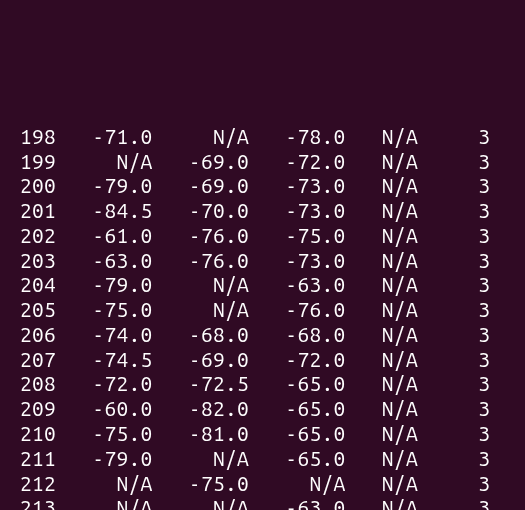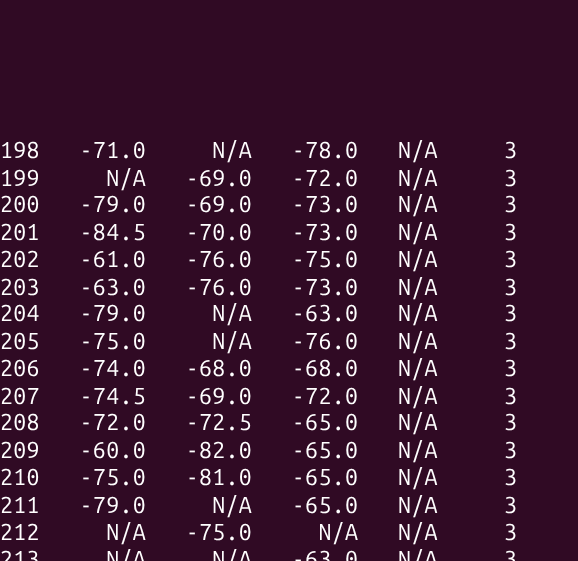--- a/index.html
+++ b/index.html
@@ -11,21 +11,21 @@
       line-height: 1.18;
       width: 525px;
       height: 510px;
       overflow: hidden;
       white-space: pre;
       letter-spacing: 0.3px;
     }
     .terminal {
       padding: 0;
     }
-    .row { display: block; }
+    .row { display: block; padding-left: 20px; }
   </style>
 </head>
 <body>
 
 
 <div class="terminal">
   <div id="rows"><span class="row">198   -71.0     N/A   -78.0   N/A     3</span><span class="row">199     N/A   -69.0   -72.0   N/A     3</span><span class="row">200   -79.0   -69.0   -73.0   N/A     3</span><span class="row">201   -84.5   -70.0   -73.0   N/A     3</span><span class="row">202   -61.0   -76.0   -75.0   N/A     3</span><span class="row">203   -63.0   -76.0   -73.0   N/A     3</span><span class="row">204   -79.0     N/A   -63.0   N/A     3</span><span class="row">205   -75.0     N/A   -76.0   N/A     3</span><span class="row">206   -74.0   -68.0   -68.0   N/A     3</span><span class="row">207   -74.5   -69.0   -72.0   N/A     3</span><span class="row">208   -72.0   -72.5   -65.0   N/A     3</span><span class="row">209   -60.0   -82.0   -65.0   N/A     3</span><span class="row">210   -75.0   -81.0   -65.0   N/A     3</span><span class="row">211   -79.0     N/A   -65.0   N/A     3</span><span class="row">212     N/A   -75.0     N/A   N/A     3</span><span class="row">213     N/A     N/A   -63.0   N/A     3</span></div>
   
 </div>
 

